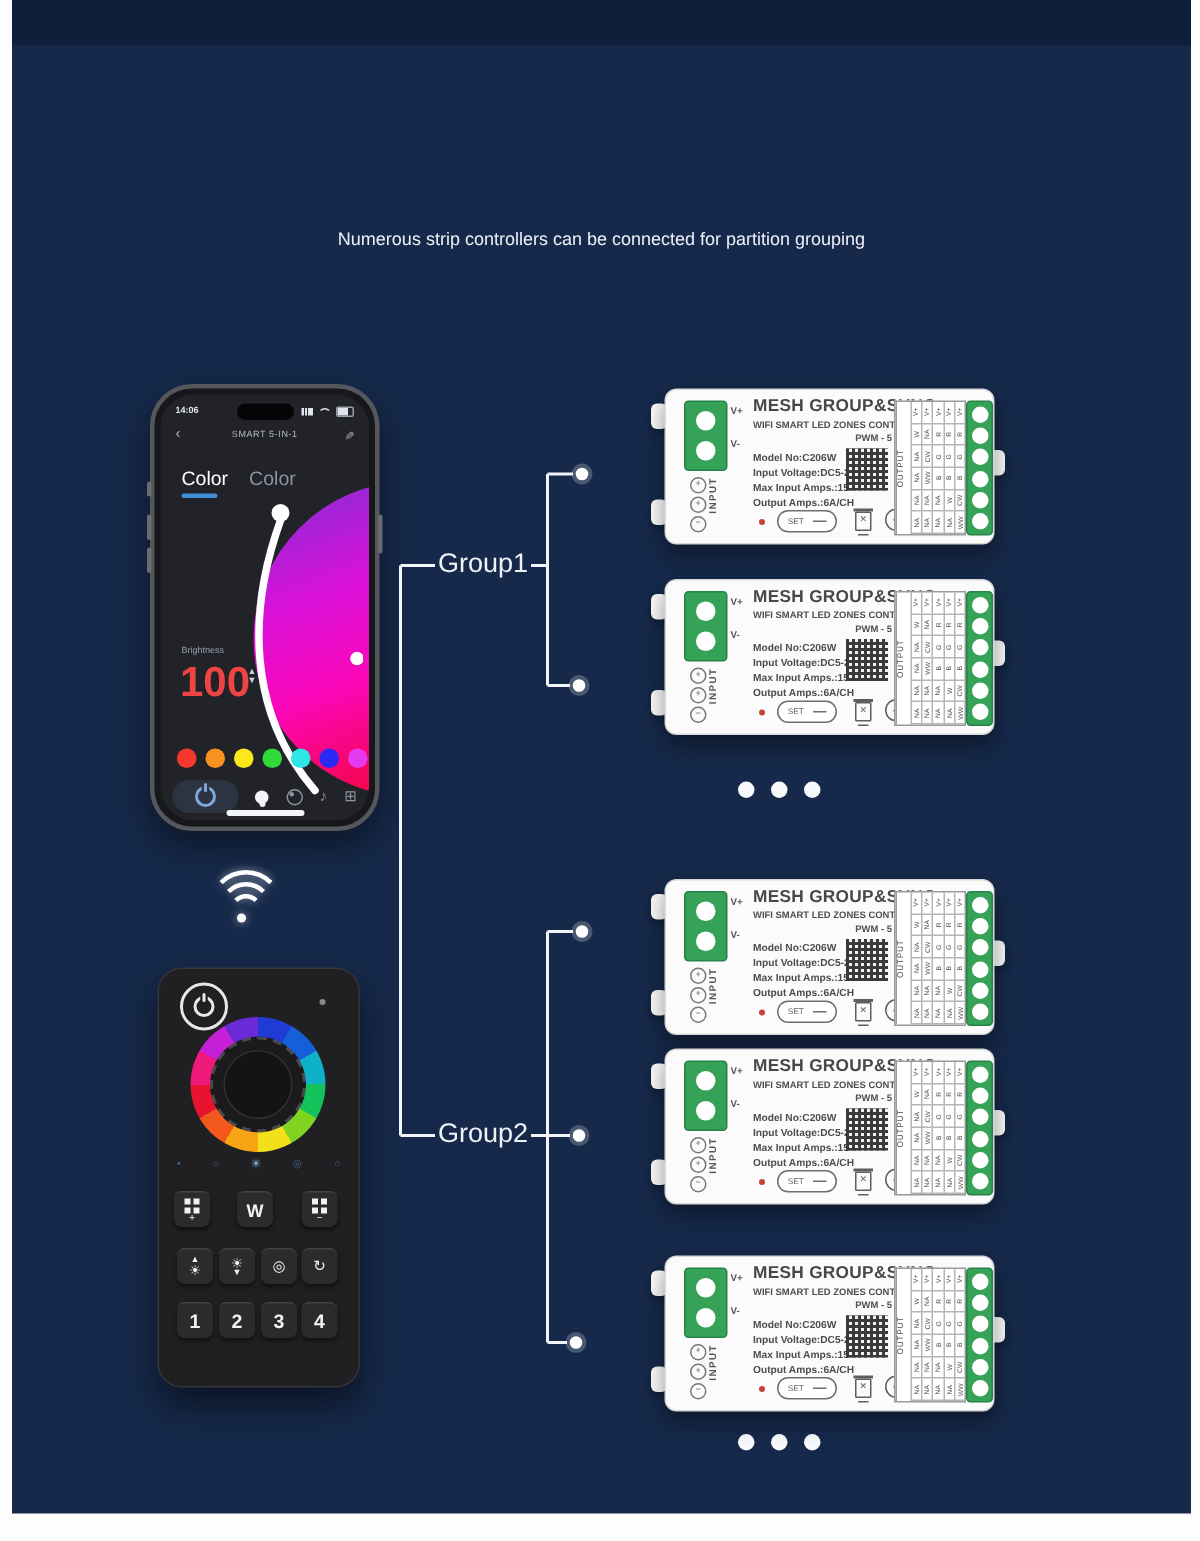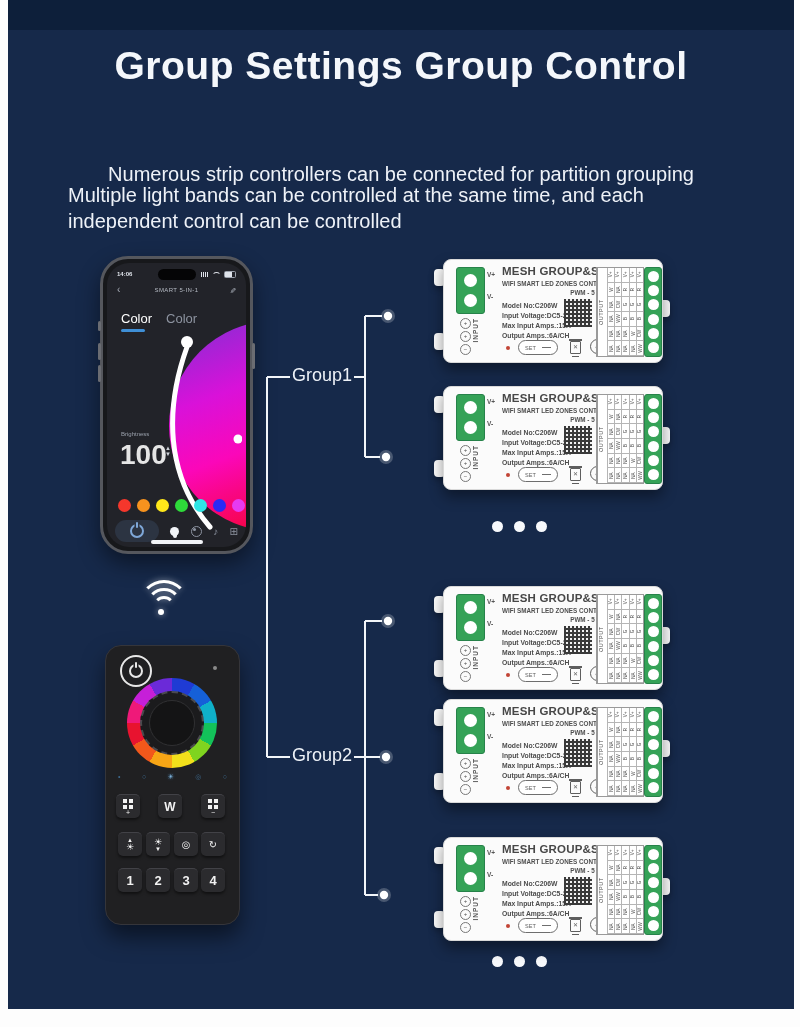--- a/index.html
+++ b/index.html
@@ -5,21 +5,21 @@
   html,body{margin:0;padding:0;background:#ffffff;}
   .page{position:relative;width:800px;height:1027px;background:#fdfdfd;overflow:hidden;
         font-family:"Liberation Sans","DejaVu Sans",sans-serif;}
   .poster{position:absolute;left:8px;top:0;width:786px;height:1009px;background:#16294a;overflow:hidden;}
   .top-band{position:absolute;left:0;top:0;width:100%;height:30px;background:#0d1f3a;}
 
   
   .title{position:absolute;left:0;top:44px;width:100%;text-align:center;color:#f4f7fb;
          font-size:39px;font-weight:bold;letter-spacing:.5px;}
   .sub1{position:absolute;left:0;top:122px;width:100%;text-align:center;color:#eef2f8;font-size:21px;}
-  .sub2{position:absolute;left:0;top:152px;width:100%;text-align:center;color:#eef2f8;font-size:20px;margin-top:11px;}
+  .sub2{position:absolute;left:0;top:152px;width:100%;text-align:center;color:#eef2f8;font-size:12px;}
   .sub3{position:absolute;left:60px;top:182px;width:700px;color:#eef2f8;font-size:20px;line-height:26px;}
 
   
   .phone{position:absolute;left:92px;top:256px;width:147px;height:292px;background:#17181b;
          border:3px solid #55575d;border-radius:28px;box-shadow:0 10px 22px rgba(0,0,0,.45);}
   .side-btn{position:absolute;background:#6a6c72;border-radius:2px;}
   .screen{position:absolute;left:4px;top:4px;right:4px;bottom:4px;background:#222329;border-radius:22px;overflow:hidden;}
   .notch{position:absolute;left:50%;top:6px;transform:translateX(-50%);width:38px;height:11px;background:#050506;border-radius:6px;}
   .statusbar{position:absolute;left:10px;top:7px;right:10px;height:10px;color:#dfe3ea;font-size:6px;font-weight:bold;}
   .st-time{position:absolute;left:0;top:1px;}
@@ -32,21 +32,21 @@
   .nav-title{position:absolute;left:0;width:100%;text-align:center;top:2px;font-size:6px;letter-spacing:.4px;color:#b6bbc4;}
   .nav-edit{position:absolute;right:2px;top:1px;font-size:8px;transform:rotate(90deg);}
   .tabs{position:absolute;left:14px;top:48px;display:flex;gap:14px;}
   .tab{font-size:13px;color:#8d93a0;}
   .tab.active{color:#ffffff;font-weight:normal;}
   .tab.active .tab-underline{display:block;margin-top:3px;height:3px;width:24px;border-radius:2px;background:#3f8fd6;}
   .color-blob{position:absolute;left:62px;top:58px;width:210px;height:210px;border-radius:50%;
      background:linear-gradient(160deg,#8d2bd4 5%,#d911d9 32%,#fb07b9 55%,#f70554 80%,#c70336 100%);}
   .wheel-svg{position:absolute;left:0;top:0;}
   .bright-label{position:absolute;left:14px;top:168px;font-size:6px;color:#9aa0ab;}
-  .bright-value{position:absolute;left:13px;top:176px;color:#e5e5e5;font-size:28px;font-weight:bold;}
+  .bright-value{position:absolute;left:13px;top:176px;color:#ef4444;font-size:28px;font-weight:bold;}
   .stepper{position:absolute;left:58px;top:182px;color:#cfd3da;font-size:6px;line-height:6px;text-align:center;}
   .swatch-row{position:absolute;left:11px;top:236px;display:flex;gap:6px;}
   .swatch{width:13px;height:13px;border-radius:50%;}
   .toolbar{position:absolute;left:8px;top:256px;right:8px;height:24px;display:flex;align-items:center;justify-content:space-between;}
   .tb-pill{width:44px;height:22px;border-radius:12px;background:#2c3442;display:flex;align-items:center;justify-content:center;}
   .power-ico{position:relative;width:10px;height:10px;border:2px solid #7fa8d9;border-radius:50%;}
   .power-ico::after{content:"";position:absolute;left:50%;top:-4px;transform:translateX(-50%);width:2px;height:6px;background:#7fa8d9;border-radius:1px;box-shadow:0 0 0 1.5px #2c3442;}
   .bulb-ico{position:relative;width:9px;height:9px;background:#f2f4f8;border-radius:50%;}
   .bulb-ico::after{content:"";position:absolute;left:2.5px;top:8px;width:4px;height:3px;background:#f2f4f8;border-radius:0 0 2px 2px;}
   .palette-ico{position:relative;width:9px;height:9px;border:1.6px solid #8d93a0;border-radius:50%;}
@@ -141,26 +141,21 @@
          display:flex;align-items:center;justify-content:center;}
   .ocell i{font-style:normal;font-size:4.5px;color:#4c4c4c;transform:rotate(-90deg);white-space:nowrap;}
 </style>
 </head>
 <body>
 
 <div class="page">
 <div class="poster">
   <div class="top-band"></div>
 
-  <div class="title">Group Settings Group Control</div>
   <div class="sub2">Numerous strip controllers can be connected for partition grouping</div>
-  <div class="sub3">
-    <span>Multiple light bands can be controlled at the same time, and each</span><br>
-    <span>independent control can be controlled</span>
-  </div>
 
   <div class="phone">
     <div class="side-btn" style="left:-5px;top:62px;width:3px;height:10px;"></div>
     <div class="side-btn" style="left:-5px;top:84px;width:3px;height:17px;"></div>
     <div class="side-btn" style="left:-5px;top:106px;width:3px;height:17px;"></div>
     <div class="side-btn" style="right:-5px;top:84px;width:3px;height:26px;"></div>
     <div class="screen">
       <div class="color-blob"></div>
       <svg class="wheel-svg" width="135" height="278" viewBox="0 0 135 278">
         <path d="M 80 84 C 58 145, 58 212, 103 264" fill="none" stroke="#ffffff" stroke-width="5" stroke-linecap="round"></path>

